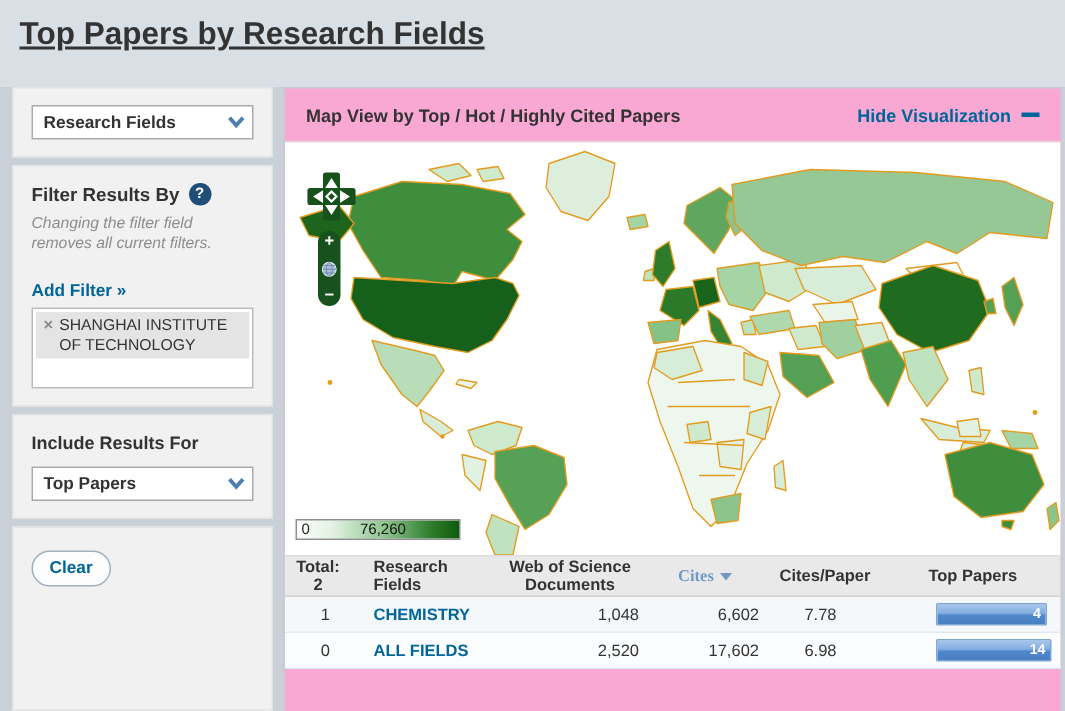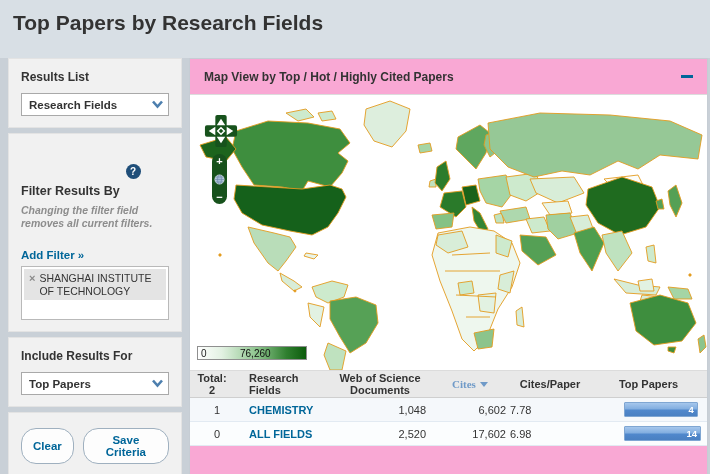--- a/index.html
+++ b/index.html
@@ -6,43 +6,43 @@
   html,body { width:710px; height:474px; }
   body {
     position: relative;
     font-family: "Liberation Sans", sans-serif;
     background: #c9d0d7;
     overflow: hidden;
   }
   .top-band { position:absolute; left:0; top:0; width:710px; height:58px; background:#d8dfe5; }
   .page-title {
     position:absolute; left:13px; top:11px;
-    font-size:21px; font-weight:bold; color:#333;
+    font-size:21px; font-weight:bold; color:#333;text-decoration:underline;
   }
 
   
   .sidebar { position:absolute; left:8px; top:58px; width:174px; height:416px;
     display:flex; flex-direction:column; }
   .side-sec { background:#f1f1f1; border:1px solid #e3e3e3; padding:11px 12px; margin-bottom:5px; }
   .side-sec.grow { flex:1; margin-bottom:0; }
   .side-label { font-size:12px; font-weight:bold; color:#333; margin-bottom:9px; }
   .selectbox {
     height:23px; background:#fff; border:1px solid #a9a9a9;
     display:flex; align-items:center; justify-content:space-between;
     padding:0 4px 0 7px; cursor:pointer;
   }
   .selectbox .val { font-size:11.5px; font-weight:bold; color:#333; }
   .sec-head { display:flex; align-items:center; gap:6px; margin-bottom:6px; }
-  .sec-head .t { font-size:12.5px; font-weight:bold; color:#333;margin-top:39px; }
+  .sec-head .t { font-size:12.5px; font-weight:bold; color:#333; }
   .help-dot {
     width:15px; height:15px; border-radius:50%; background:#1f4e79; color:#fff;
     font-size:10px; font-weight:bold; display:flex; align-items:center; justify-content:center;
     cursor:pointer;
   }
-  .note { font-style:italic; color:#8d8d8d; font-size:10.5px; line-height:1.25; margin-bottom:7px; font-weight:bold;}
+  .note { font-style:italic; color:#8d8d8d; font-size:10.5px; line-height:1.25; margin-bottom:7px; font-weight:normal;}
   .addfilter { font-size:11.5px; font-weight:bold; color:#006699; text-decoration:none; display:inline-block; margin-bottom:5px; cursor:pointer;margin-top:12px;}
   .tagbox { background:#fff; border:1px solid #b9b9b9; height:54px; padding:2px; overflow:hidden; }
   .tag { background:#e4e4e4; padding:3px 4px 3px 5px; font-size:10.5px; color:#333;
     display:flex; gap:4px; line-height:1.2; }
   .tag .x { color:#8a8a8a; font-weight:bold; cursor:pointer; font-size:11px; }
   .btn {
     background:#fdfdfd; border:1px solid #9fb0bf; border-radius:15px;
     font-size:11.5px; font-weight:bold; color:#006699;
     padding:5px 11px; cursor:pointer; font-family:"Liberation Sans",sans-serif;
   }
@@ -86,37 +86,36 @@
   .th-cites { color:#6f9ac8; display:flex; align-items:center; justify-content:center; gap:4px;font-family:Liberation Serif, serif; }
   .caret-down { width:0; height:0; border-left:4px solid transparent; border-right:4px solid transparent;
     border-top:5px solid #6f9ac8; display:inline-block; }
   .trow { height:24px; font-size:11px; color:#333; border-bottom:1px solid #e2eaf2; }
   .trow.alt1 { background:#f5f8fb; }
   .trow.alt2 { background:#fbfdfe; }
   .cell-num { text-align:right; padding-right:14px; }
   .cell-field { padding-left:15px; }
   .cell-field a { color:#006699; font-weight:bold; text-decoration:none; cursor:pointer; }
   .cell-r4 { text-align:right; padding-right:4px; }
-  .cell-r6 { text-align:left; padding-right:6px; }
+  .cell-r6 { text-align:center; padding-right:6px; }
   .barwrap { width:77px; margin-left:auto; margin-right:6px; }
   .tbar { height:15px; border:1px solid #7fa6d2; border-radius:1px;
     background:linear-gradient(#a6c7ec 0%, #82aee0 45%, #5088cc 55%, #4a80c2 100%);
     display:flex; align-items:center; justify-content:flex-end; padding-right:3px; }
   .tbar span { color:#fff; font-size:9.5px; font-weight:bold; }
 </style>
 </head>
 <body>
 
 <div class="top-band"></div>
 <div class="page-title">Top Papers by Research Fields</div>
 
 <div class="sidebar">
 
   <div class="side-sec">
-    <div class="side-label">Results List</div>
     <div class="selectbox">
       <span class="val">Research Fields</span>
       <svg width="13" height="9">
           <path d="M2 1.5 L6.5 6.5 L11 1.5" stroke="#4d7fae" stroke-width="2.6" fill="none"></path>
         </svg>
     </div>
   </div>
 
   <div class="side-sec">
     <div class="sec-head">
@@ -139,30 +138,30 @@
       <span class="val">Top Papers</span>
       <svg width="13" height="9">
           <path d="M2 1.5 L6.5 6.5 L11 1.5" stroke="#4d7fae" stroke-width="2.6" fill="none"></path>
         </svg>
     </div>
   </div>
 
   <div class="side-sec grow">
     <div class="btn-row">
       <button class="btn">Clear</button>
-      <button class="btn">Save Criteria</button>
     </div>
   </div>
 </div>
 
 <div class="main">
 
   <div class="viz-header">
     <span class="viz-title">Map View by Top / Hot / Highly Cited Papers</span>
     <a class="linkish">
+      <span>Hide Visualization</span>
       <span class="minus-ic"></span>
     </a>
   </div>
 
   <div class="map-area">
     <svg class="map-svg" width="517" height="276" viewBox="0 0 517 276" stroke="#e39b1e" stroke-width="0.9" stroke-linejoin="round">
 
       <path d="M176 14 L200 6 L220 14 L216 36 L202 52 L184 46 L174 30 Z" fill="#ddeedd"></path>
       <path d="M96 18 L116 14 L124 22 L108 26 Z" fill="#cdeacd"></path>
       <path d="M128 18 L142 16 L146 24 L132 26 Z" fill="#cdeacd"></path>

